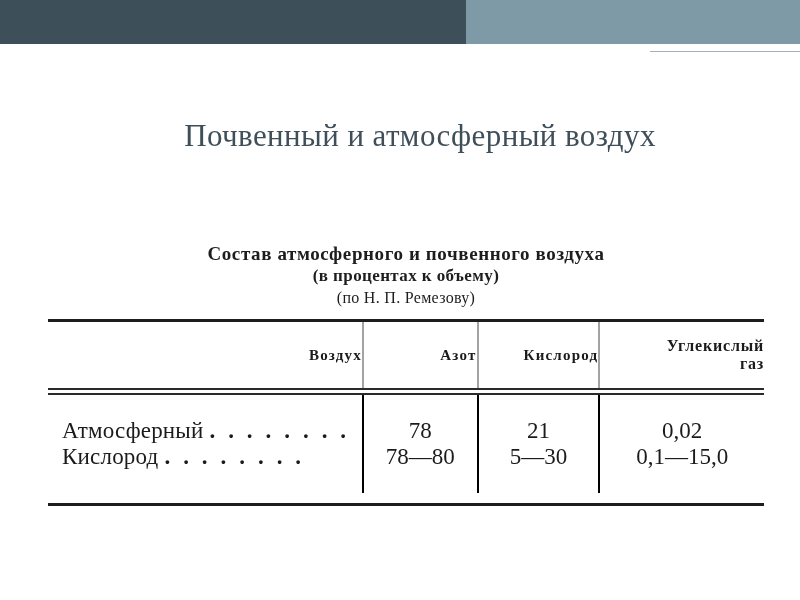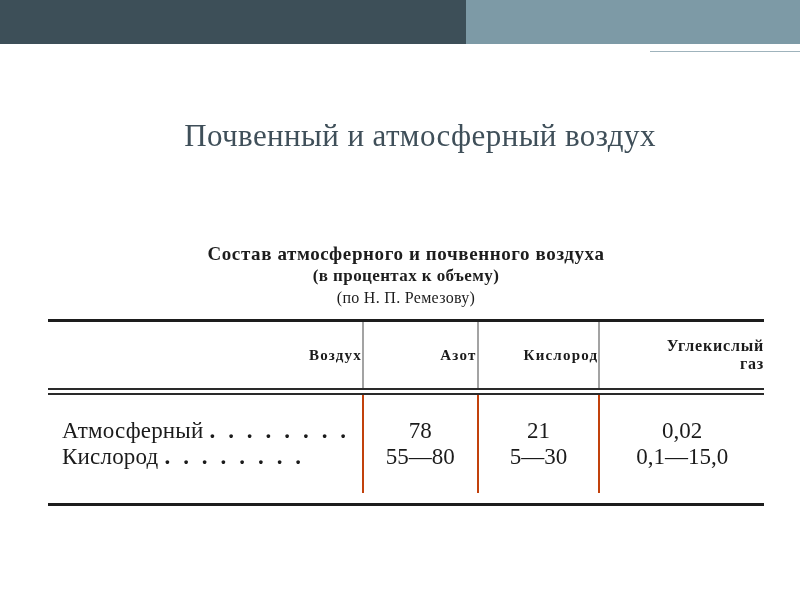--- a/index.html
+++ b/index.html
@@ -140,21 +140,21 @@
   }
   .head-row th.sep { border-left: 2px solid #a3a3a3; }
   .head-row th.co2 { font-size: 16px; line-height: 1.15; letter-spacing: 0.8px; }
 
   .body-rows td {
     height: 23px;
     font-size: 23px;
     text-align: center;
     font-family: "Liberation Serif", serif;
   }
-  .body-rows td.sep { border-left: 2px solid #c2410c; }
+  .body-rows td.sep { border-left: 2px solid #000000; }
   .body-rows td.label {
     text-align: left;
     padding-left: 14px;
     white-space: nowrap;
     letter-spacing: 0.2px;
   }
   .leader {
     letter-spacing: 3.6px;
     font-weight: bold;
   }
@@ -235,21 +235,21 @@
         </td>
         <td class="sep">78</td>
         <td class="sep">21</td>
         <td class="sep">0,02</td>
       </tr>
       <tr>
         <td class="label">
           <span>Кислород</span>
           <span class="leader">. . . . . . . .</span>
         </td>
-        <td class="sep">55—80</td>
+        <td class="sep">78—80</td>
         <td class="sep">5—30</td>
         <td class="sep">0,1—15,0</td>
       </tr>
       <tr>
         <td class="row-pad"></td>
         <td class="row-pad sep"></td>
         <td class="row-pad sep"></td>
         <td class="row-pad sep"></td>
       </tr>
     </tbody>

